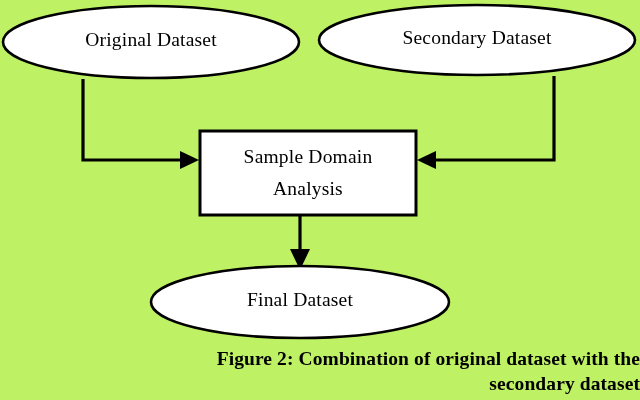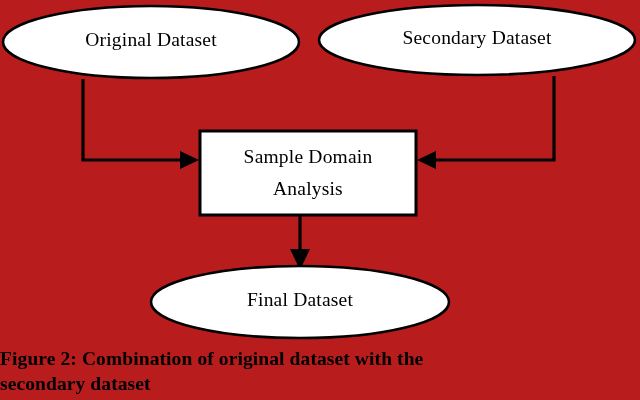--- a/index.html
+++ b/index.html
@@ -12,21 +12,21 @@
     width: 640px;
     height: 400px;
     overflow: hidden;
     font-family: "Liberation Serif", "DejaVu Serif", serif;
     color: #000000;
   }
   #figure-root {
     position: relative;
     width: 640px;
     height: 400px;
-    background: #b91c1c;
+    background: #bef264;
   }
   #diagram-svg {
     position: absolute;
     left: 0;
     top: 0;
     width: 640px;
     height: 400px;
     display: block;
   }
   .node-shape {
@@ -57,21 +57,21 @@
     text-anchor: middle;
     dominant-baseline: middle;
     font-weight: 400;
     letter-spacing: 0.2px;
   }
   #caption {
     position: absolute;
     left: 0;
     top: 346px;
     width: 640px;
-    text-align: left;
+    text-align: right;
     font-family: "Liberation Serif", "DejaVu Serif", serif;
     font-weight: bold;
     font-size: 19.5px;
     line-height: 25px;
     color: #000000;
     letter-spacing: 0.1px;
   }
   #caption .caption-line {
     display: block;
     white-space: nowrap;

